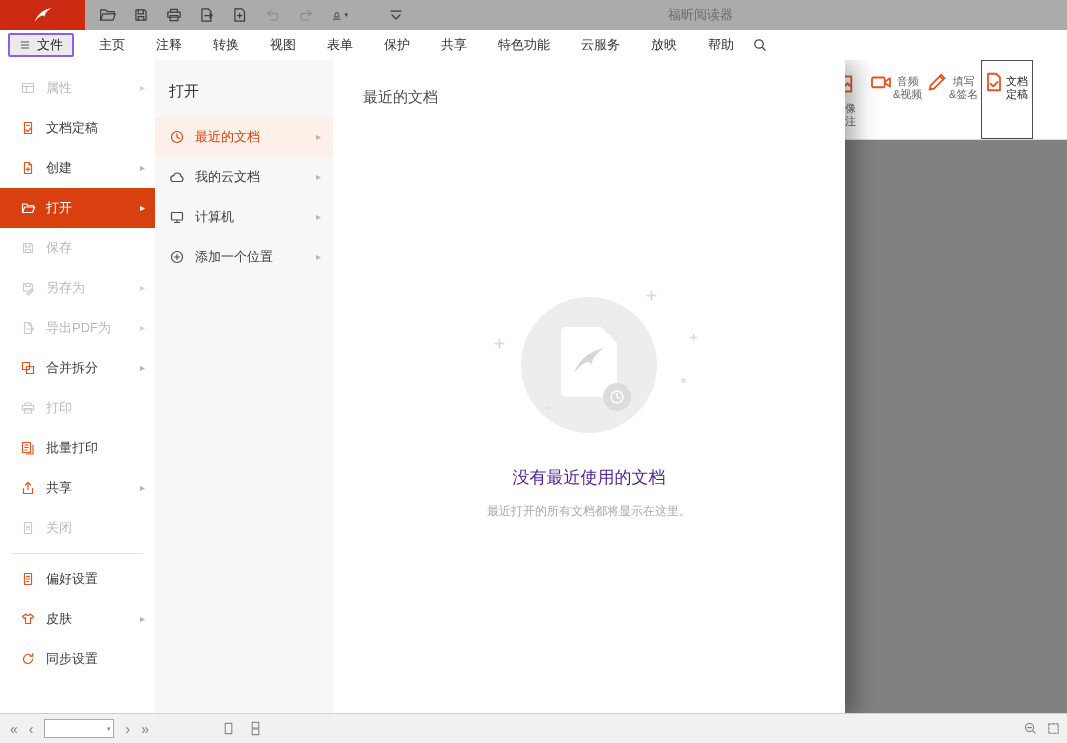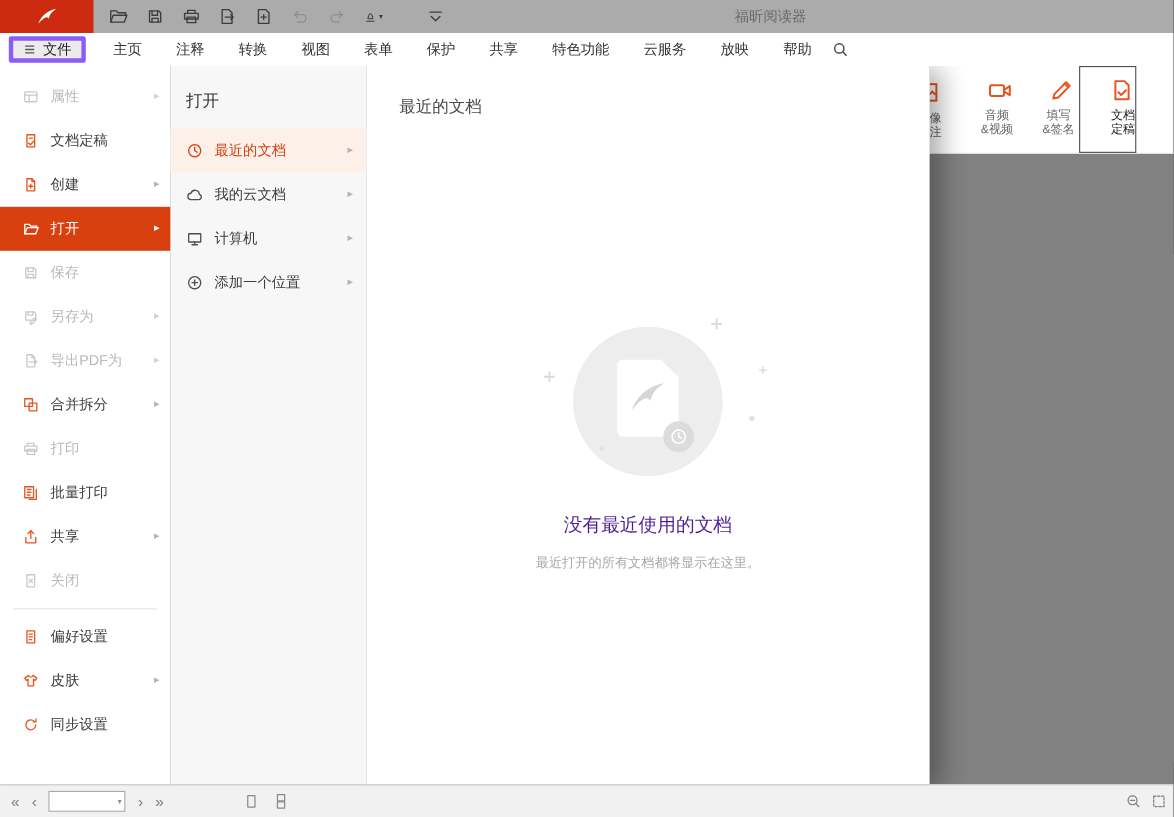--- a/index.html
+++ b/index.html
@@ -18,33 +18,33 @@
   .qat{display:flex;align-items:center;gap:15px;margin-left:14px;}
   .qbtn{width:18px;height:18px;color:#3d3d3d;display:flex;align-items:center;}
   .qbtn svg{width:18px;height:18px;}
   .qbtn.disabled{color:#8f8f8f;}
   .qbtn.gapped{margin-left:24px;}
   .mini-caret{font-size:7px;color:#3d3d3d;margin-left:1px;}
   .app-title{position:absolute;left:668px;top:0;height:39px;line-height:30px;font-size:13px;color:#6b6b6b;white-space:nowrap;}
 
   
   .menubar{position:absolute;top:30px;left:0;right:0;height:30px;background:#ffffff;display:flex;align-items:center;z-index:6;}
-  .file-btn{margin-left:8px;height:24px;padding:0 9px;background:#ebebeb;border:4px solid #8b5cf6;border-radius:2px;display:flex;align-items:center;gap:6px;font-size:13px;color:#222;cursor:default;}
+  .file-btn{margin-left:8px;height:24px;padding:0 9px;background:#ebebeb;border:2px solid #8b5cf6;border-radius:2px;display:flex;align-items:center;gap:6px;font-size:13px;color:#222;cursor:default;}
   .file-btn .icon{width:12px;height:12px;color:#555;display:flex;}
   .file-btn .icon svg{width:12px;height:12px;}
   .tabs{display:flex;gap:31px;margin-left:25px;font-size:13px;color:#333;white-space:nowrap;}
   .search-btn{width:16px;height:16px;color:#444;margin-left:18px;display:flex;}
   .search-btn svg{width:16px;height:16px;}
 
   
   .ribbon-right{position:absolute;top:60px;left:845px;right:0;height:80px;background:#fff;border-bottom:1px solid #dedede;display:flex;align-items:stretch;overflow:hidden;z-index:1;}
   .rb-partial{width:20px;flex:none;padding-top:42px;font-size:11px;line-height:13px;color:#666;overflow:hidden;position:relative;}
   .rb-partial .icon{position:absolute;top:12px;left:-14px;width:24px;height:24px;color:var(--icon-orange);}
   .rb-buttons{display:flex;}
-  .rb-btn{width:52px;margin-left:4px;display:flex;flex-direction:column;align-items:flex-end;padding-top:10px;cursor:default;}
+  .rb-btn{width:52px;margin-left:4px;display:flex;flex-direction:row;align-items:flex-start;padding-top:10px;cursor:default;}
   .rb-btn .icon{width:24px;height:24px;color:var(--icon-orange);display:flex;}
   .rb-btn .icon svg{width:24px;height:24px;}
   .rb-label{font-size:11px;color:#666;line-height:13px;text-align:center;margin-top:5px;white-space:nowrap;}
   .rb-btn.active{border:1px solid #4d4d4d;padding-top:9px;}
   .rb-btn.active .rb-label{color:#1a1a1a;}
 
   .docarea{position:absolute;top:140px;left:0;right:0;bottom:30px;background:var(--doc-area);z-index:0;}
 
   
   .backstage{position:absolute;top:60px;left:0;width:845px;bottom:30px;display:flex;z-index:4;box-shadow:10px 4px 22px rgba(0,0,0,.33);justify-content:center;}

